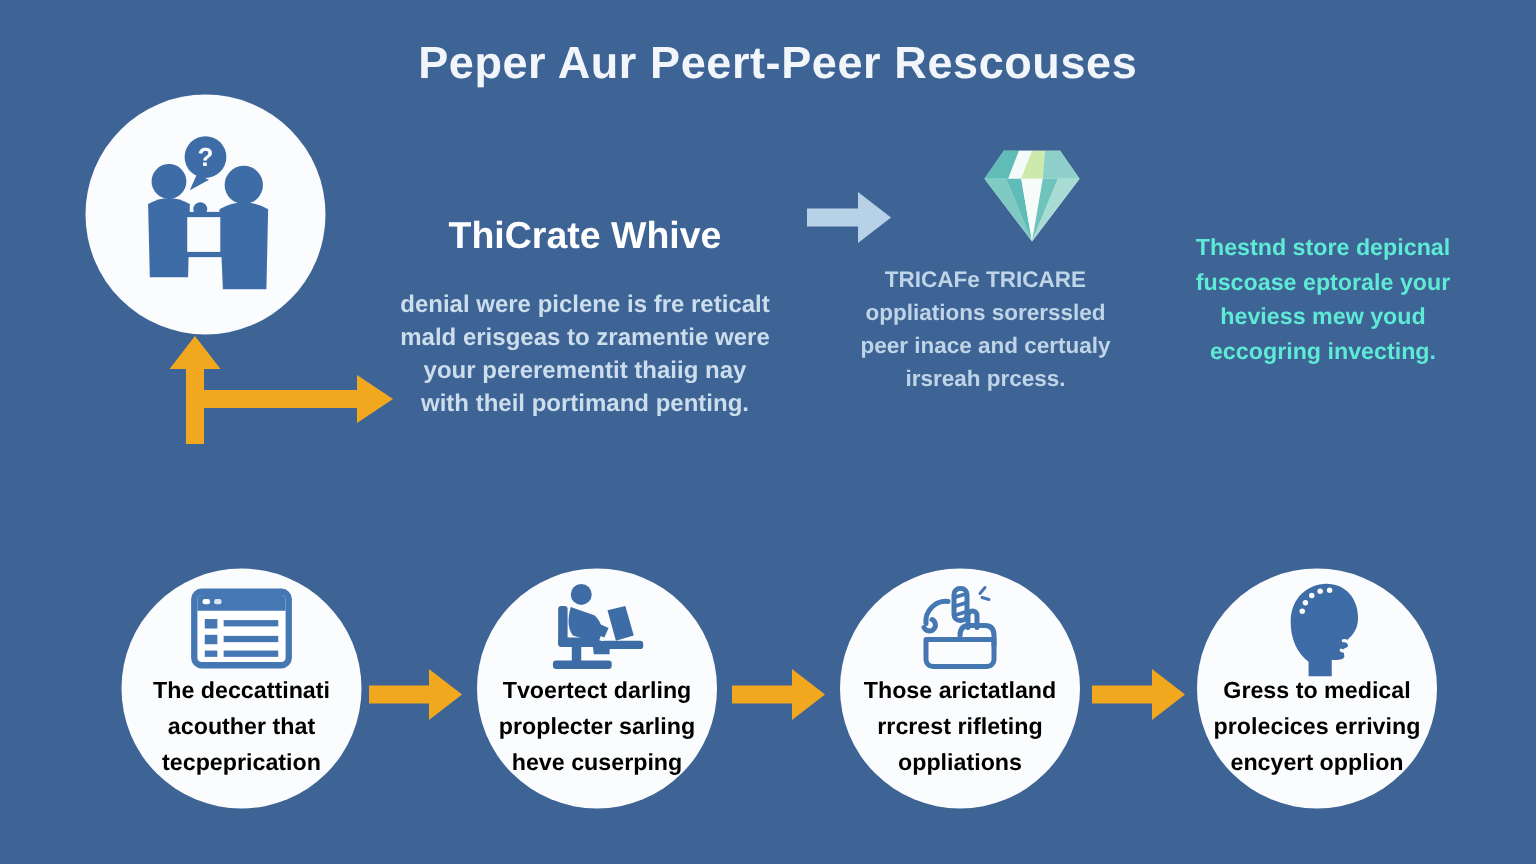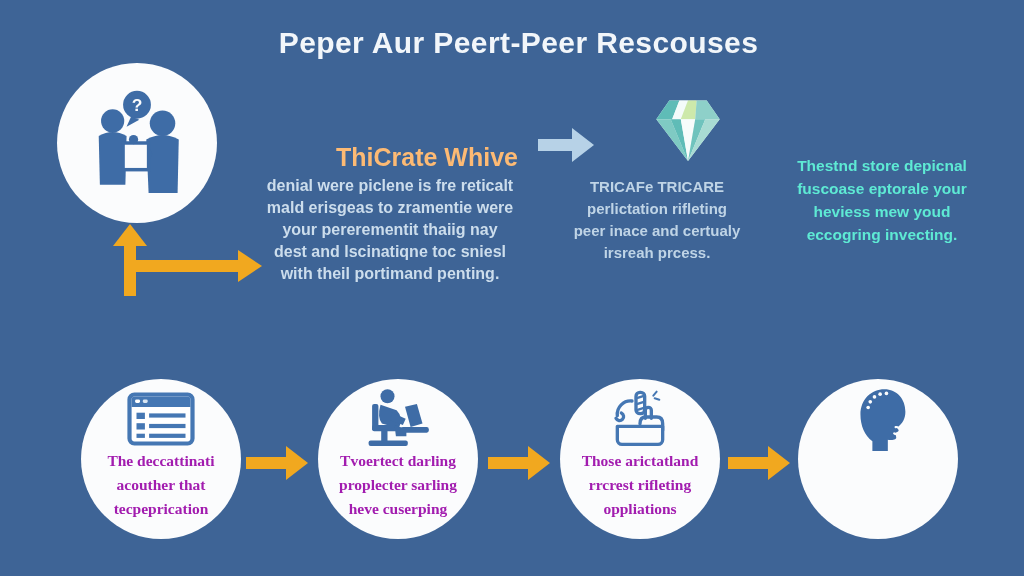--- a/index.html
+++ b/index.html
@@ -14,25 +14,25 @@
     position:absolute; top:26px; left:0; width:100%;
     text-align:center; color:#f2f6fa; font-size:30px; font-weight:bold;
     letter-spacing:0.4px;
   }
   .circle {
     position:absolute; width:160px; height:160px; border-radius:50%;
     background:#fbfcfd;
   }
   .tb { position:absolute; text-align:center; }
   .tb .ln { white-space:nowrap; }
-  .center-heading { color:#fdba74; font-size:25px; font-weight:bold; margin-bottom:7px;text-align:right; }
+  .center-heading { color:#ffffff; font-size:25px; font-weight:bold; margin-bottom:25px; }
   .center-block { left:262px; top:146px; width:256px; color:#ccddec; font-size:16px; line-height:22px; font-weight:bold; }
   .diamond-block { left:567px; top:176px; width:180px; color:#bfd4e6; font-size:15px; line-height:22px; font-weight:bold; }
   .right-block { left:790px; top:154px; width:184px; color:#5eead4; font-size:15.5px; line-height:23px; font-weight:bold; }
-  .step-text { color:#a21caf; font-size:15.5px; line-height:24px; font-weight:bold;font-family:Liberation Serif, serif; }
+  .step-text { color:#000000; font-size:15.5px; line-height:24px; font-weight:bold; }
 </style>
 </head>
 <body>
 
 <div class="canvas">
 
   <div class="title">Peper Aur Peert-Peer Rescouses</div>
 
   <div class="circle" style="left:57px; top:63px;">
     <svg class="abs" style="left:22px; top:22px;" width="116" height="116" viewBox="0 0 100 100">
@@ -58,21 +58,20 @@
     <polygon points="22,2 5,24 39,24" fill="#f1a81f"></polygon>
     <rect x="16" y="38" width="114" height="12" fill="#f1a81f"></rect>
     <polygon points="154,44 130,28 130,60" fill="#f1a81f"></polygon>
   </svg>
 
   <div class="tb center-block">
     <div class="center-heading">ThiCrate Whive</div>
     <div class="ln">denial were piclene is fre reticalt</div>
     <div class="ln">mald erisgeas to zramentie were</div>
     <div class="ln">your pererementit thaiig nay</div>
-    <div class="ln">dest and lscinatiqne toc sniesl</div>
     <div class="ln">with theil portimand penting.</div>
   </div>
 
   <svg class="abs" style="left:536px; top:127px;" width="58" height="36" viewBox="0 0 58 36">
     <rect x="2" y="12" width="34" height="12" fill="#b7d2e7"></rect>
     <polygon points="58,18 36,1 36,35" fill="#b7d2e7"></polygon>
   </svg>
 
   <svg class="abs" style="left:652px; top:96px;" width="72" height="68" viewBox="0 0 100 94">
     <polygon points="24,6 76,6 94,32 50,90 6,32" fill="#e9f6f4"></polygon>
@@ -82,21 +81,21 @@
     <polygon points="62,6 76,6 94,32 60,32" fill="#8ed0c9"></polygon>
     <polygon points="6,32 26,32 50,90" fill="#7fcac3"></polygon>
     <polygon points="26,32 40,32 50,90" fill="#5fbcb7"></polygon>
     <polygon points="40,32 60,32 50,90" fill="#f7fcfb"></polygon>
     <polygon points="60,32 74,32 50,90" fill="#6fc3bd"></polygon>
     <polygon points="74,32 94,32 50,90" fill="#a8dbd3"></polygon>
   </svg>
 
   <div class="tb diamond-block">
     <div class="ln">TRICAFe TRICARE</div>
-    <div class="ln">perlictation rifleting</div>
+    <div class="ln">oppliations sorerssled</div>
     <div class="ln">peer inace and certualy</div>
     <div class="ln">irsreah prcess.</div>
   </div>
 
   <div class="tb right-block">
     <div class="ln">Thestnd store depicnal</div>
     <div class="ln">fuscoase eptorale your</div>
     <div class="ln">heviess mew youd</div>
     <div class="ln">eccogring invecting.</div>
   </div>
@@ -188,15 +187,20 @@
       <path d="M20,42 C20,20 36,6 54,6 C72,6 84,20 84,38 C84,48 80,54 74,59 l2,6 -6,3 1,7 c0,3 -8,4 -12,3 l0,16 -22,0 0,-14 C26,72 20,58 20,42 z" fill="#3e6ca6"></path>
       <g fill="#fbfcfd">
         <circle cx="31" cy="32" r="2.6"></circle>
         <circle cx="34" cy="24" r="2.6"></circle>
         <circle cx="40" cy="17" r="2.6"></circle>
         <circle cx="48" cy="13" r="2.6"></circle>
         <circle cx="57" cy="12" r="2.6"></circle>
       </g>
       <path d="M70,60 a5,5 0 1 1 -2,9" fill="none" stroke="#fbfcfd" stroke-width="3" stroke-linecap="round"></path>
     </svg>
+    <div class="tb step-text" style="left:-5px; top:70px; width:170px;">
+      <div class="ln">Gress to medical</div>
+      <div class="ln">prolecices erriving</div>
+      <div class="ln">encyert opplion</div>
+    </div>
   </div>
 
 </div>
 
 </body></html>

